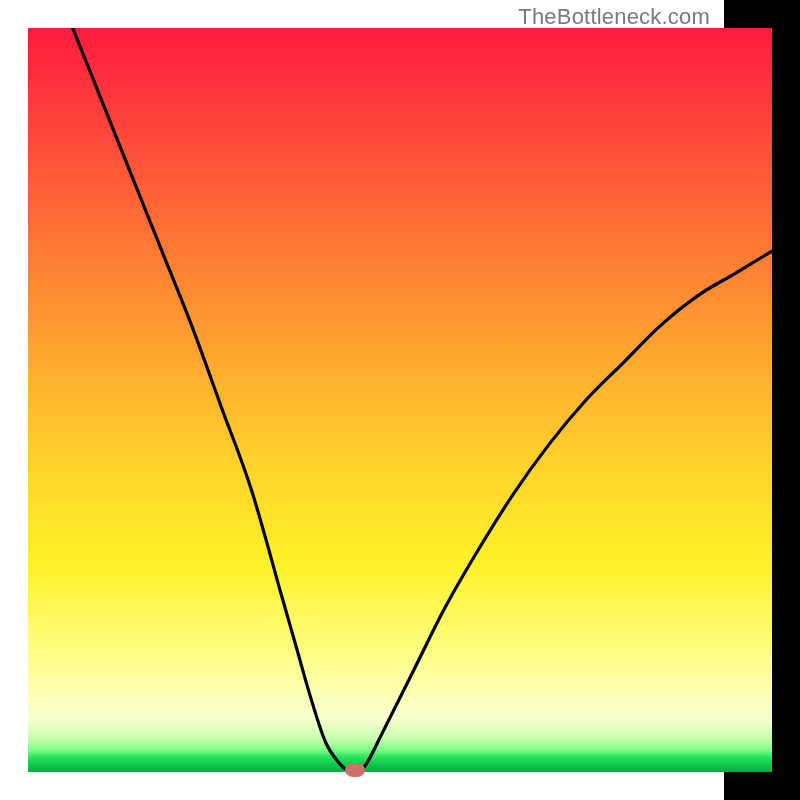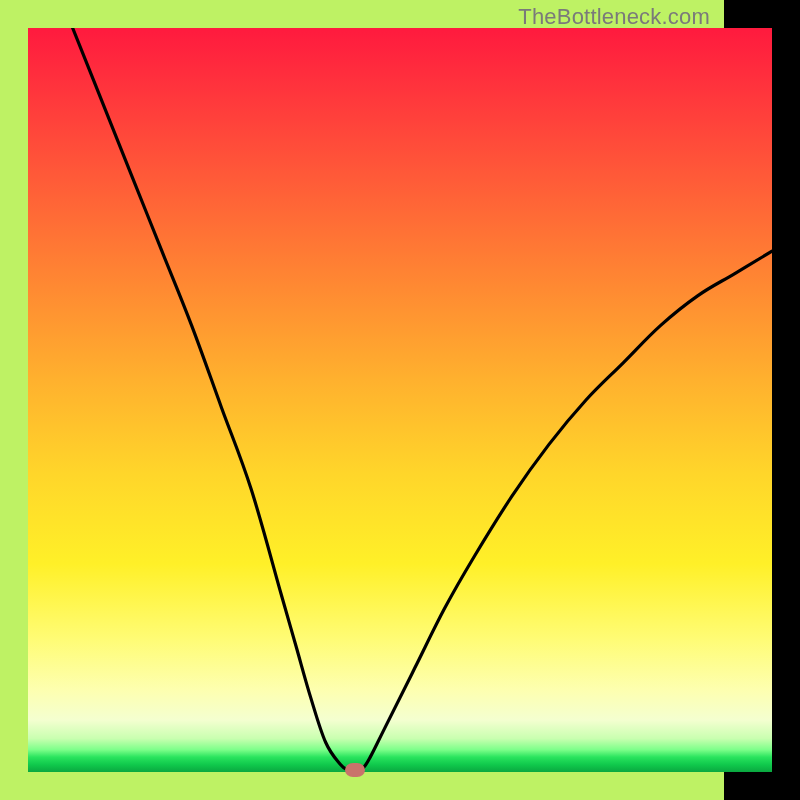--- a/index.html
+++ b/index.html
@@ -8,21 +8,21 @@
     width: 800px;
     height: 800px;
     background: #000;
     overflow: hidden;
     font-family: Arial, Helvetica, sans-serif;
   }
   .frame {
     position: relative;
     width: 724px;
     height: 800px;
-    background: #bef264;
+    background: #ffffff;
   }
   .watermark {
     position: absolute;
     top: 4px;
     right: 14px;
     color: #7a7a7a;
     font-size: 22px;
     font-weight: 500;
     letter-spacing: 0.2px;
     z-index: 5;

